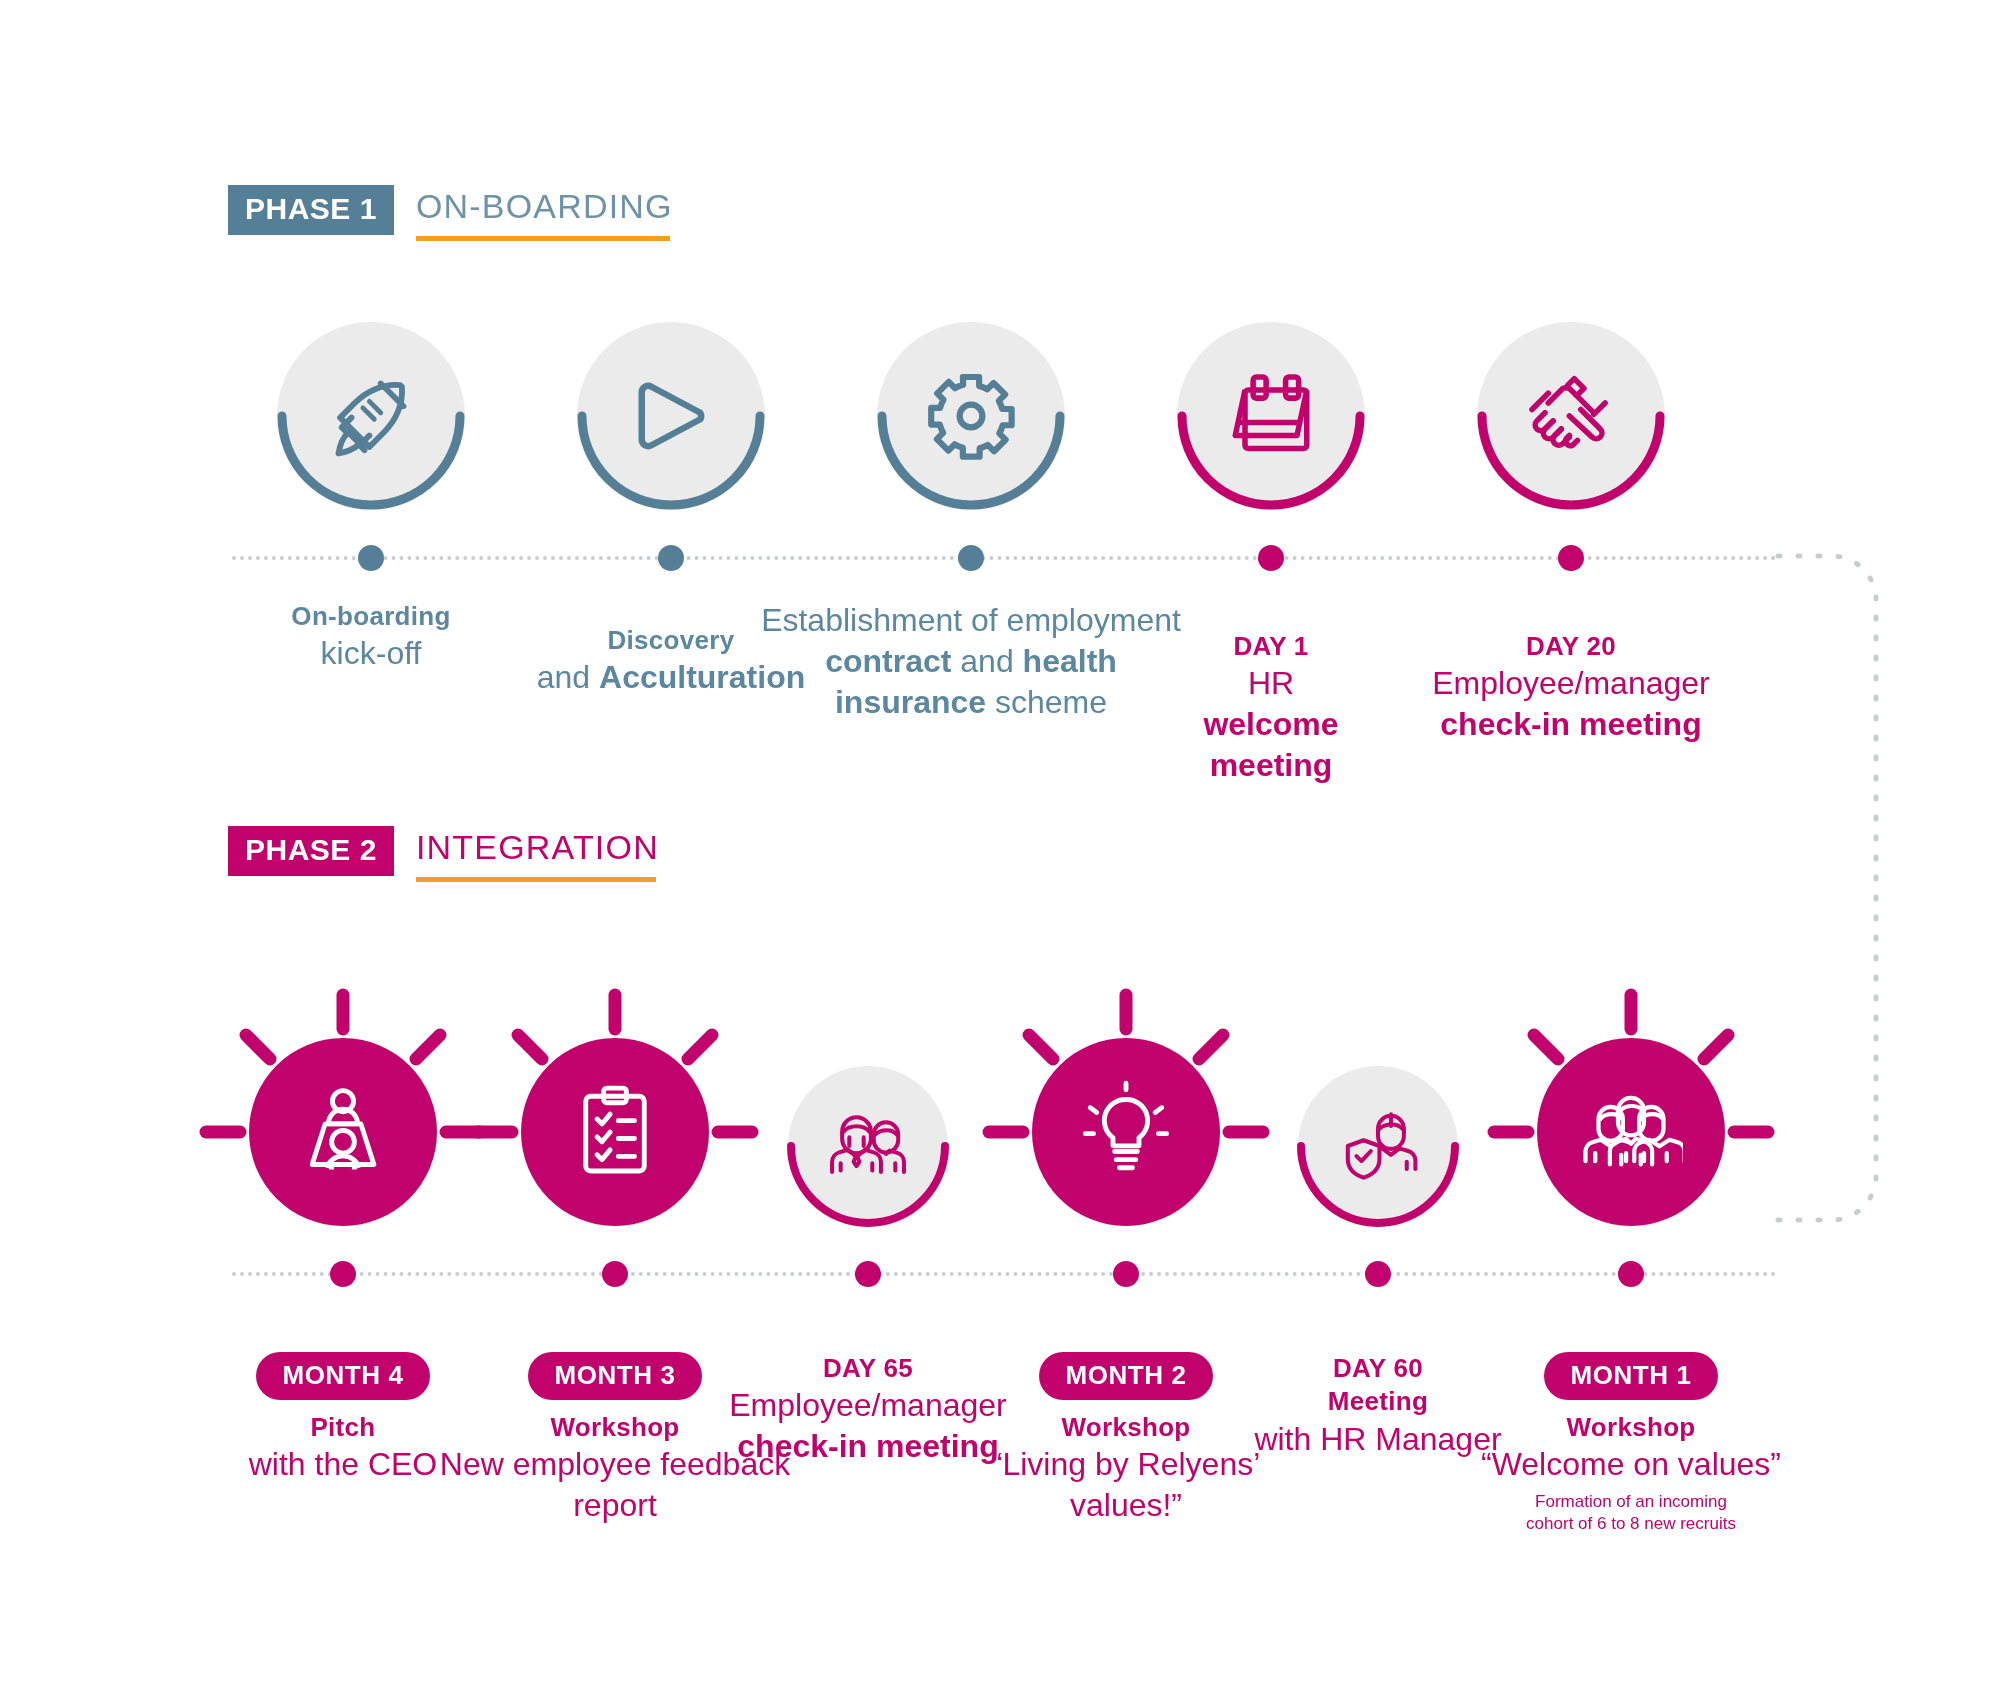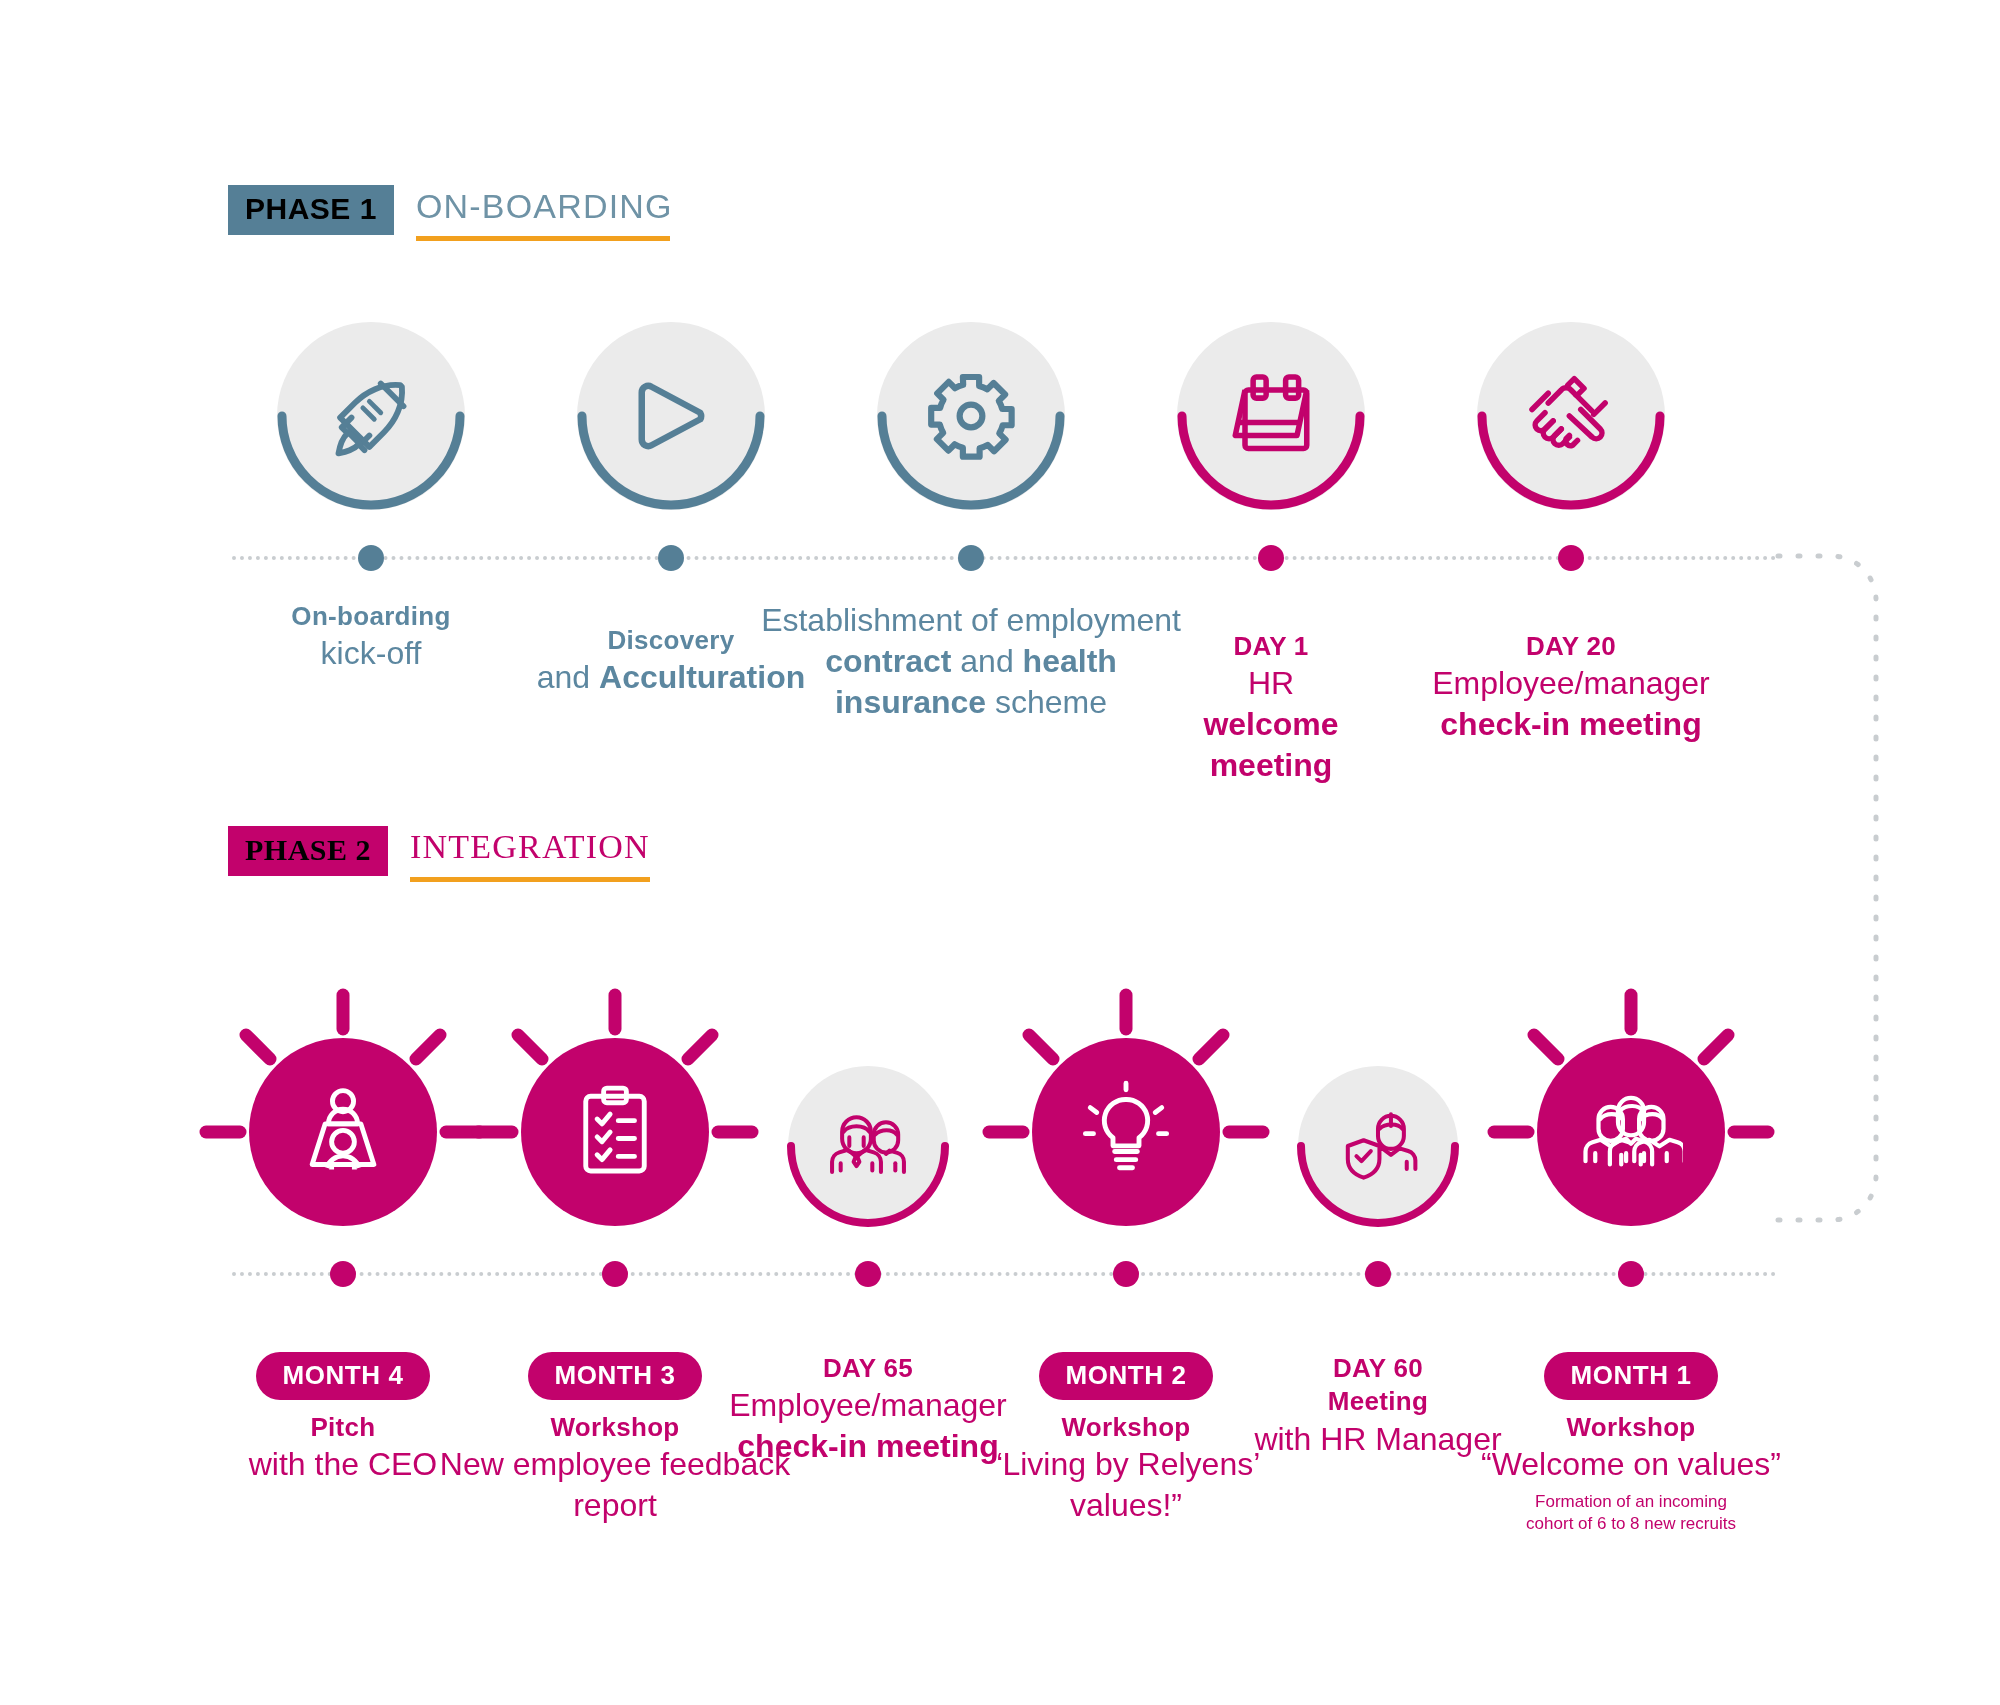--- a/index.html
+++ b/index.html
@@ -7,21 +7,21 @@
     width: 2000px; height: 1705px;
     background: #ffffff;
     font-family: "Liberation Sans", sans-serif;
     overflow: hidden;
   }
   #stage { position: relative; width: 2000px; height: 1705px; }
 
   
   .phase-header { position: absolute; display: flex; align-items: flex-start; }
   .phase-chip {
-    color: #000000;
+    color: #ffffff;
     font-weight: 700;
     font-size: 30px;
     letter-spacing: 0.5px;
     padding: 9px 17px 11px 17px;
     line-height: 1;
     white-space: nowrap;
   }
   .phase-chip.teal { background: #557f96; }
   .phase-chip.pink { background: #c2026c; }
   .phase-title-wrap { margin-left: 22px; position: relative; padding-bottom: 14px; }
@@ -243,21 +243,21 @@
       <span class="l-line t-head l-strong">DAY 20</span>
       <span class="l-line t-body l-light">Employee/manager</span>
       <span class="l-line t-body l-strong">check-in meeting</span>
     </div>
   </div>
 
   <svg class="connector" viewBox="0 0 340 800">
     <path d="M 118 56 H 172 a 44 44 0 0 1 44 44 V 676 a 44 44 0 0 1 -44 44 H 118" fill="none" stroke="#c9cdd0" stroke-width="5" stroke-dasharray="2 18" stroke-linecap="round"></path>
   </svg>
 
-  <div class="phase-header" style="left:228px; top:826px;font-family:Liberation Serif, serif;">
+  <div class="phase-header" style="left:228px; top:826px;">
     <div class="phase-chip pink">PHASE 2</div>
     <div class="phase-title-wrap">
       <div class="phase-title pink">INTEGRATION</div>
       <div class="phase-underline" style="width:240px;"></div>
     </div>
   </div>
 
   <div class="row" style="top:0;">
 
     <div class="track" style="left:232px; top:1272px; width:1545px;"></div>

